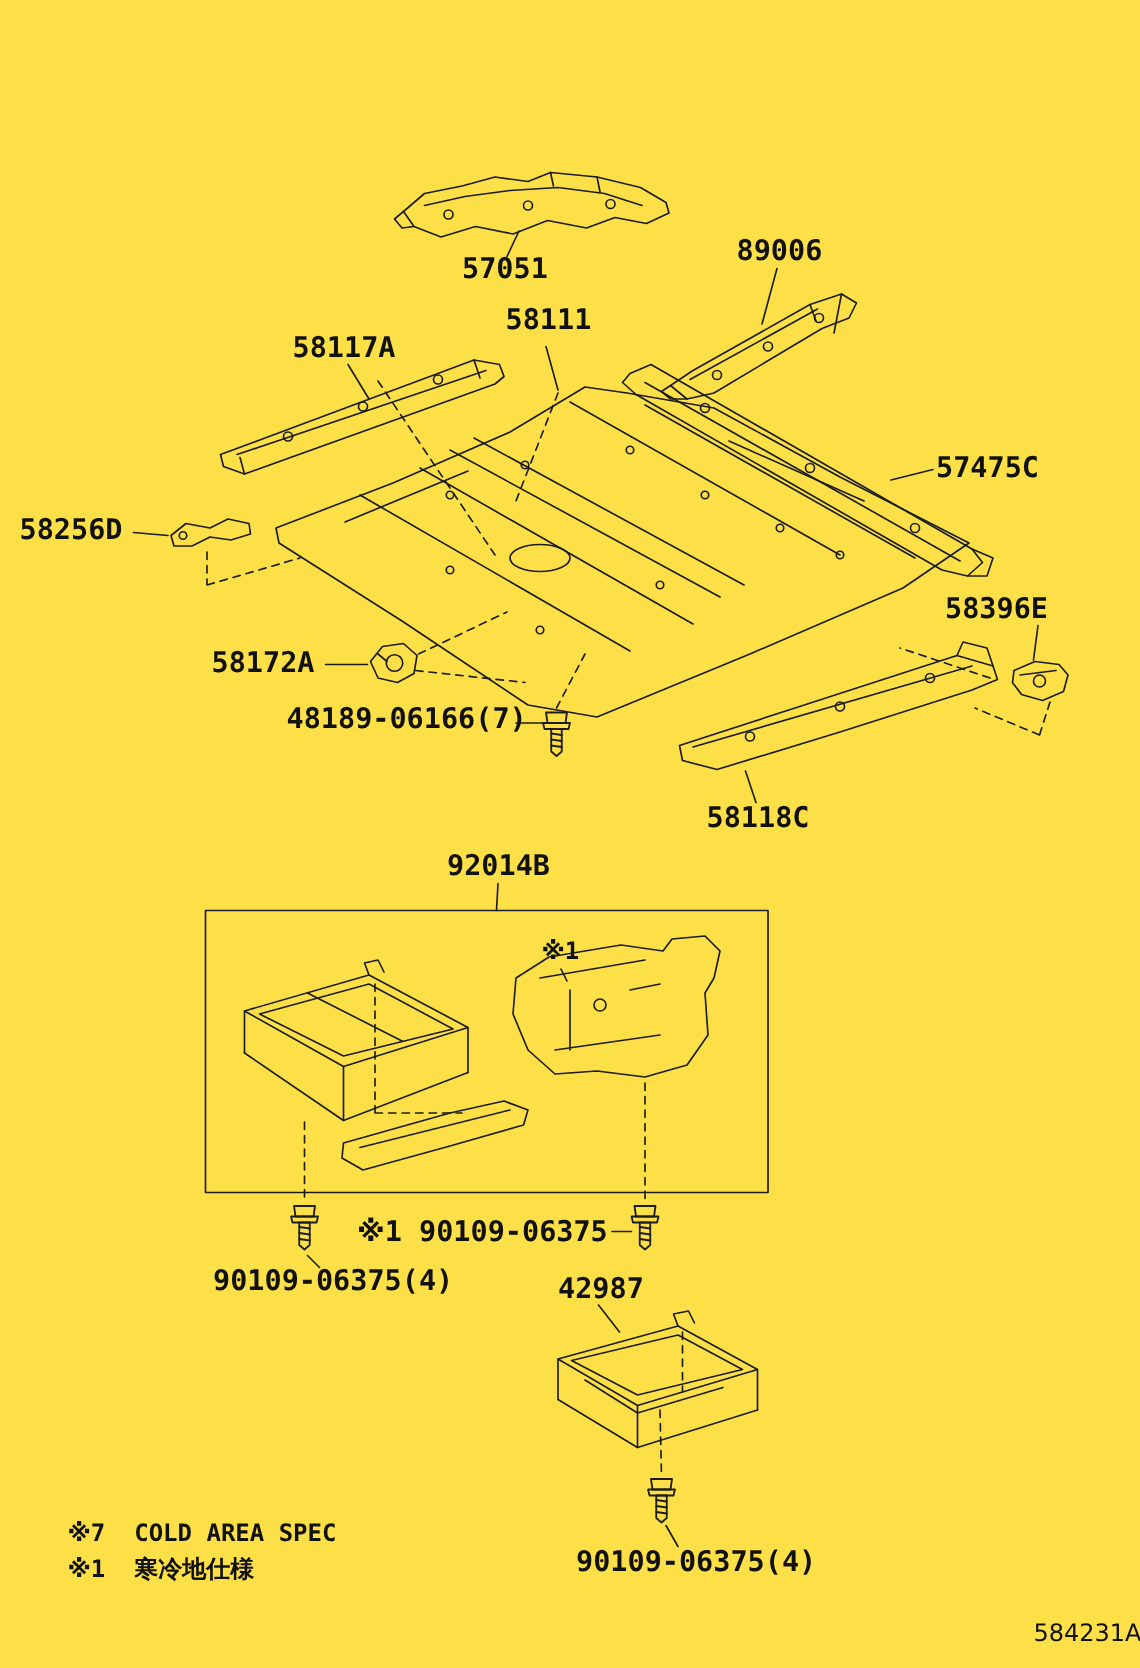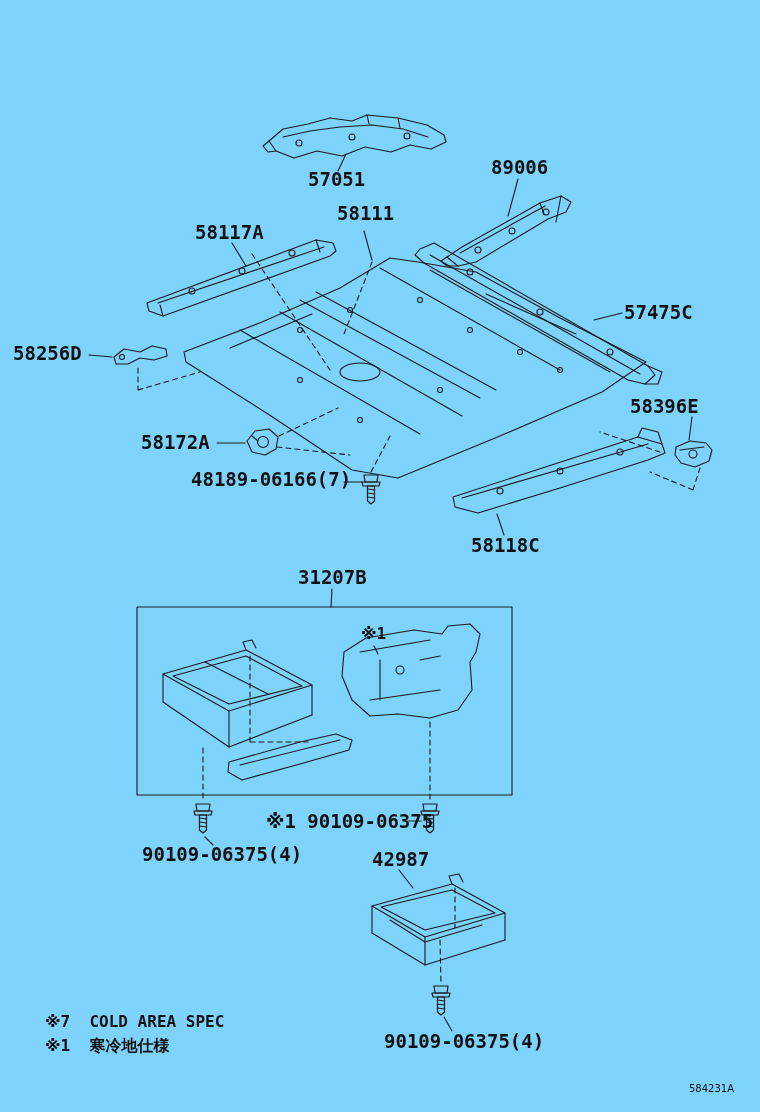--- a/index.html
+++ b/index.html
@@ -1,23 +1,23 @@
 <!DOCTYPE html>
 <html><head>
 <meta charset="utf-8">
 <style>
   html,body{margin:0;padding:0;background:#ffffff;}
-  #stage{position:relative;width:760px;height:1112px;background:#7dd3fc;overflow:hidden;
+  #stage{position:relative;width:760px;height:1112px;background:#fde047;overflow:hidden;
          font-family:"DejaVu Sans Mono","DejaVu Sans",monospace;color:#111;}
   svg{position:absolute;left:0;top:0;}
   .lbl{position:absolute;font-weight:700;font-size:19px;line-height:19px;white-space:pre;
        font-family:"DejaVu Sans Mono","DejaVu Sans",monospace;color:#111;}
   .lbl-sm{position:absolute;font-weight:700;font-size:16px;line-height:18px;white-space:pre;
        font-family:"DejaVu Sans Mono","DejaVu Sans",monospace;color:#111;}
-  .code{position:absolute;font-weight:400;font-size:10px;line-height:14px;
+  .code{position:absolute;font-weight:400;font-size:16px;line-height:14px;
        font-family:"DejaVu Sans","Liberation Sans",sans-serif;color:#111;text-align:center;}
 </style>
 </head>
 <body>
 
 <div id="stage">
 
   <svg width="760" height="1112" viewBox="0 0 760 1112">
     <defs>
       <g id="bolt" fill="none" stroke="#1c1c1c" stroke-width="1.2">
@@ -195,23 +195,23 @@
   <span class="lbl" style="left:308px;top:170px">57051</span>
   <span class="lbl" style="left:491px;top:158px">89006</span>
   <span class="lbl" style="left:195px;top:223px">58117A</span>
   <span class="lbl" style="left:337px;top:204px">58111</span>
   <span class="lbl" style="left:624px;top:303px">57475C</span>
   <span class="lbl" style="left:13px;top:344px">58256D</span>
   <span class="lbl" style="left:630px;top:397px">58396E</span>
   <span class="lbl" style="left:141px;top:433px">58172A</span>
   <span class="lbl" style="left:191px;top:470px">48189-06166(7)</span>
   <span class="lbl" style="left:471px;top:536px">58118C</span>
-  <span class="lbl" style="left:298px;top:568px">31207B</span>
+  <span class="lbl" style="left:298px;top:568px">92014B</span>
   <span class="lbl-sm" style="left:361px;top:625px">※1</span>
-  <span class="lbl" style="left:266px;top:812px">※1 90109-06375</span>
+  <span class="lbl" style="left:238px;top:812px">※1 90109-06375</span>
   <span class="lbl" style="left:142px;top:845px">90109-06375(4)</span>
   <span class="lbl" style="left:372px;top:850px">42987</span>
   <span class="lbl" style="left:384px;top:1032px">90109-06375(4)</span>
 
   <span class="lbl-sm" style="left:45px;top:1013px">※7  COLD AREA SPEC</span>
   <span class="lbl-sm" style="left:45px;top:1037px">※1  寒冷地仕様</span>
   <span class="code" style="left:689px;top:1082px">584231A</span>
 
 </div>
 

